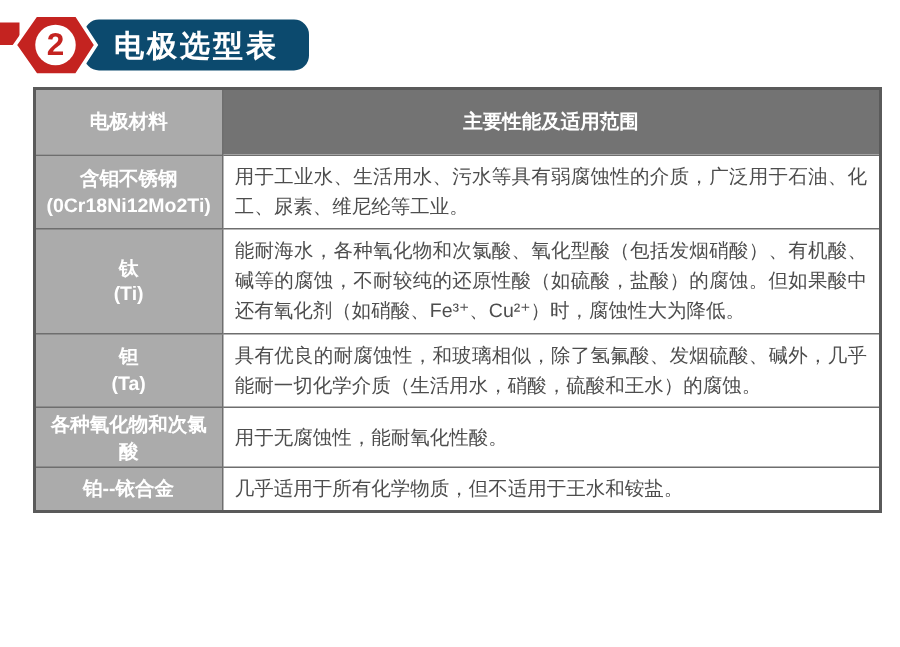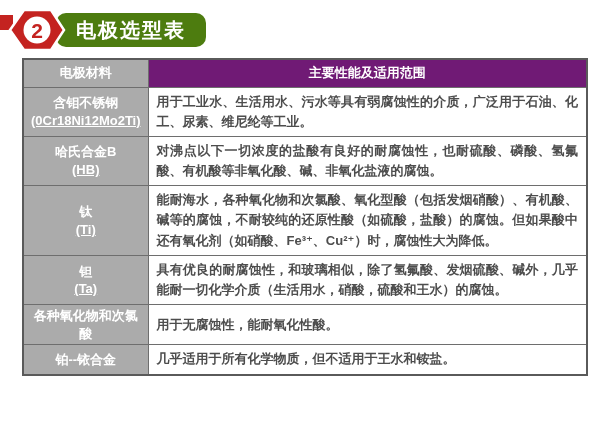--- a/index.html
+++ b/index.html
@@ -6,51 +6,51 @@
   body{
     width:600px;height:431px;background:#ffffff;
     font-family:"Liberation Sans","DejaVu Sans",sans-serif;
     position:relative;overflow:hidden;
   }
   
   .hdr{position:relative;height:58px;}
   .edge-square{position:absolute;left:0;top:15px;width:13px;height:15px;background:#c42320;}
   .title-pill{
     position:absolute;left:56px;top:13px;width:150px;height:34px;
-    background:#4d7c0f;border-radius:10px;
+    background:#0c4a6e;border-radius:10px;
     display:flex;align-items:center;justify-content:center;
   }
   .title-pill span{color:#ffffff;font-size:20px;font-weight:bold;letter-spacing:2px;}
   .badge{position:absolute;left:8px;top:7px;}
   
   table.sel{
     position:absolute;left:22px;top:58px;width:566px;
     border-collapse:collapse;table-layout:fixed;
   }
   table.sel td,table.sel th{
     border:1px solid #6e6e6e;box-sizing:border-box;
     font-size:13px;vertical-align:middle;
   }
   table.sel{border:2px solid #5a5a5a;}
   th.mat-h,td.mat{
     width:125px;background:#ababab;color:#ffffff;font-weight:bold;
     text-align:center;padding:2px 4px;line-height:1.35;
   }
   th.desc-h{
-    background:#701a75;color:#ffffff;font-weight:bold;text-align:center;padding:2px 6px;margin-top:33px;
+    background:#737373;color:#ffffff;font-weight:bold;text-align:center;padding:2px 6px;margin-top:33px;
   }
   td.desc{
-    background:#ffffff;color:#4d4d4d;font-weight:bold;text-align:left;
+    background:#ffffff;color:#4d4d4d;font-weight:normal;text-align:left;
     padding:4px 8px;line-height:1.55;text-align:justify;
   }
-  tr.hrow{height:28px;}
+  tr.hrow{height:44px;}
   tr.r1{height:49px;} tr.r2{height:49px;} tr.r3{height:66px;}
   tr.r4{height:70px;} tr.r5{height:48px;} tr.r6{height:23px;} tr.r7{height:25px;}
   td.mat .code:empty{display:none;}
-  td.mat .code{display:block;text-decoration:underline;}
+  td.mat .code{display:block;}
 </style>
 </head>
 <body>
 
 <div class="hdr">
   <div class="edge-square"></div>
   <div class="title-pill">
     <span>电极选型表</span>
   </div>
   <svg class="badge" width="58" height="46" viewBox="0 0 58 46">
@@ -68,27 +68,20 @@
   </tr>
 
   <tr class="r1">
     <td class="mat">
       <span class="name">含钼不锈钢</span>
       <span class="code">(0Cr18Ni12Mo2Ti)</span>
     </td>
     <td class="desc">用于工业水、生活用水、污水等具有弱腐蚀性的介质，广泛用于石油、化工、尿素、维尼纶等工业。</td>
   </tr>
 
-  <tr class="r2">
-    <td class="mat">
-      <span class="name">哈氏合金B</span>
-      <span class="code">(HB)</span>
-    </td>
-    <td class="desc">对沸点以下一切浓度的盐酸有良好的耐腐蚀性，也耐硫酸、磷酸、氢氟酸、有机酸等非氧化酸、碱、非氧化盐液的腐蚀。</td>
-  </tr>
 
 
   <tr class="r4">
     <td class="mat">
       <span class="name">钛</span>
       <span class="code">(Ti)</span>
     </td>
     <td class="desc">能耐海水，各种氧化物和次氯酸、氧化型酸（包括发烟硝酸）、有机酸、碱等的腐蚀，不耐较纯的还原性酸（如硫酸，盐酸）的腐蚀。但如果酸中还有氧化剂（如硝酸、Fe³⁺、Cu²⁺）时，腐蚀性大为降低。</td>
   </tr>
 

